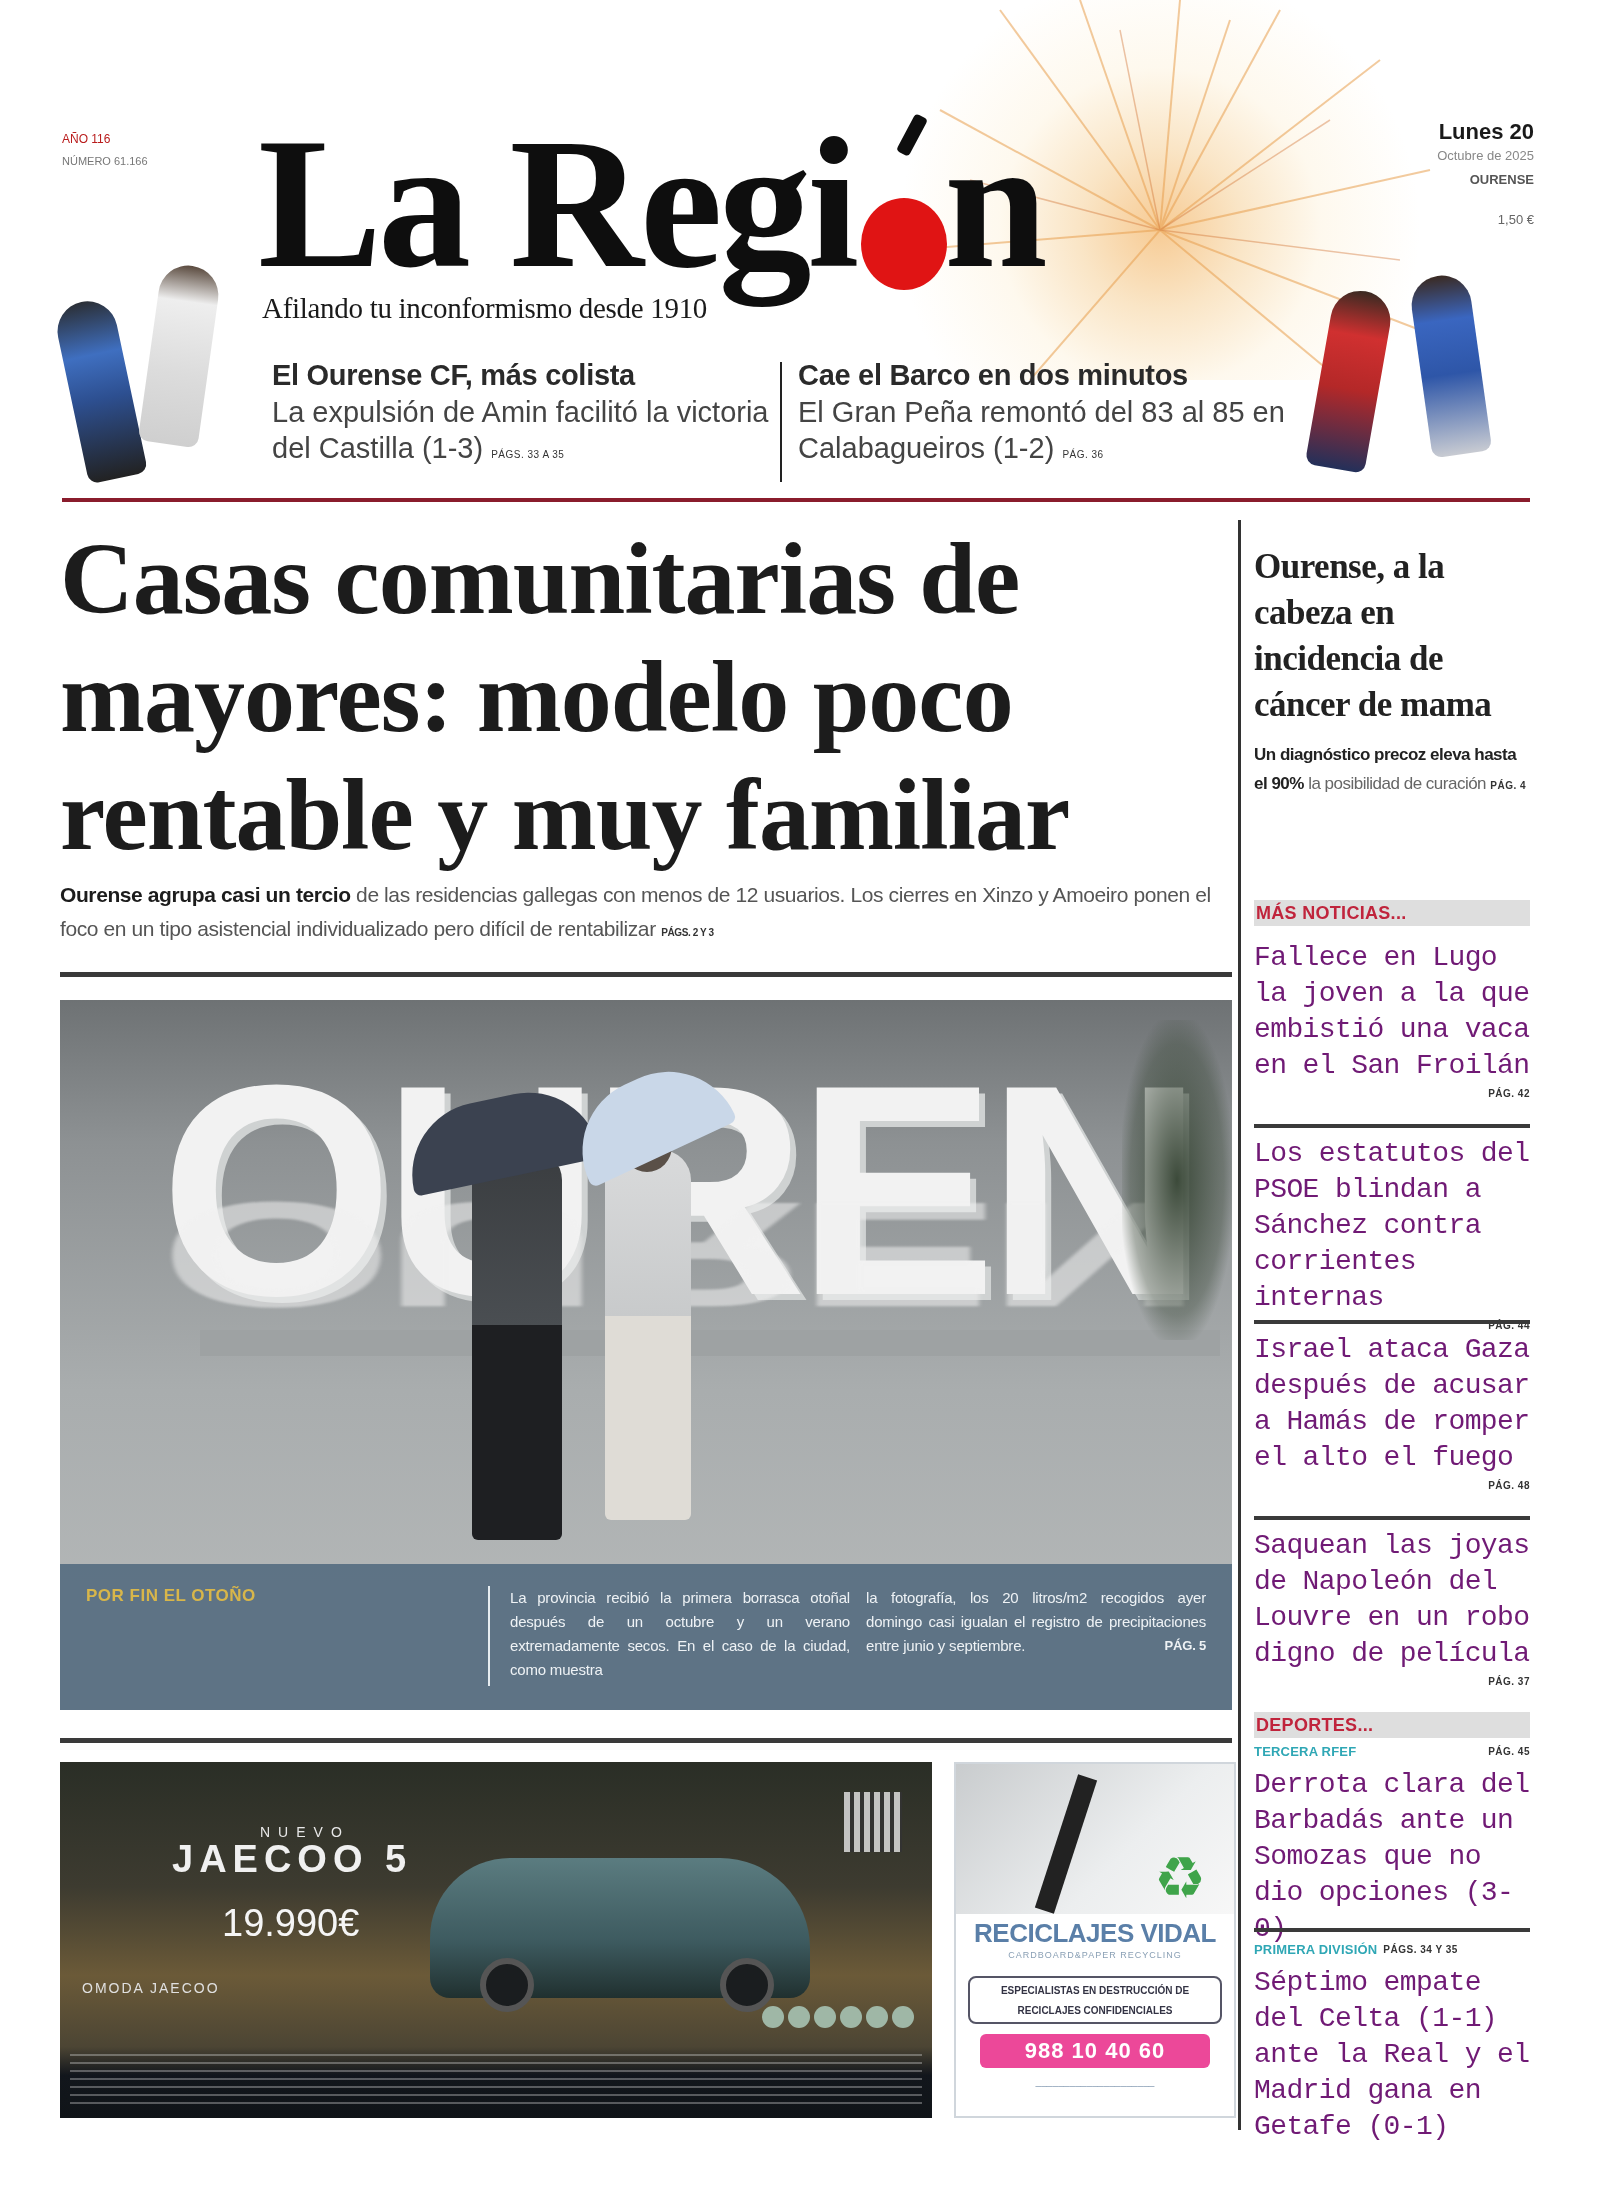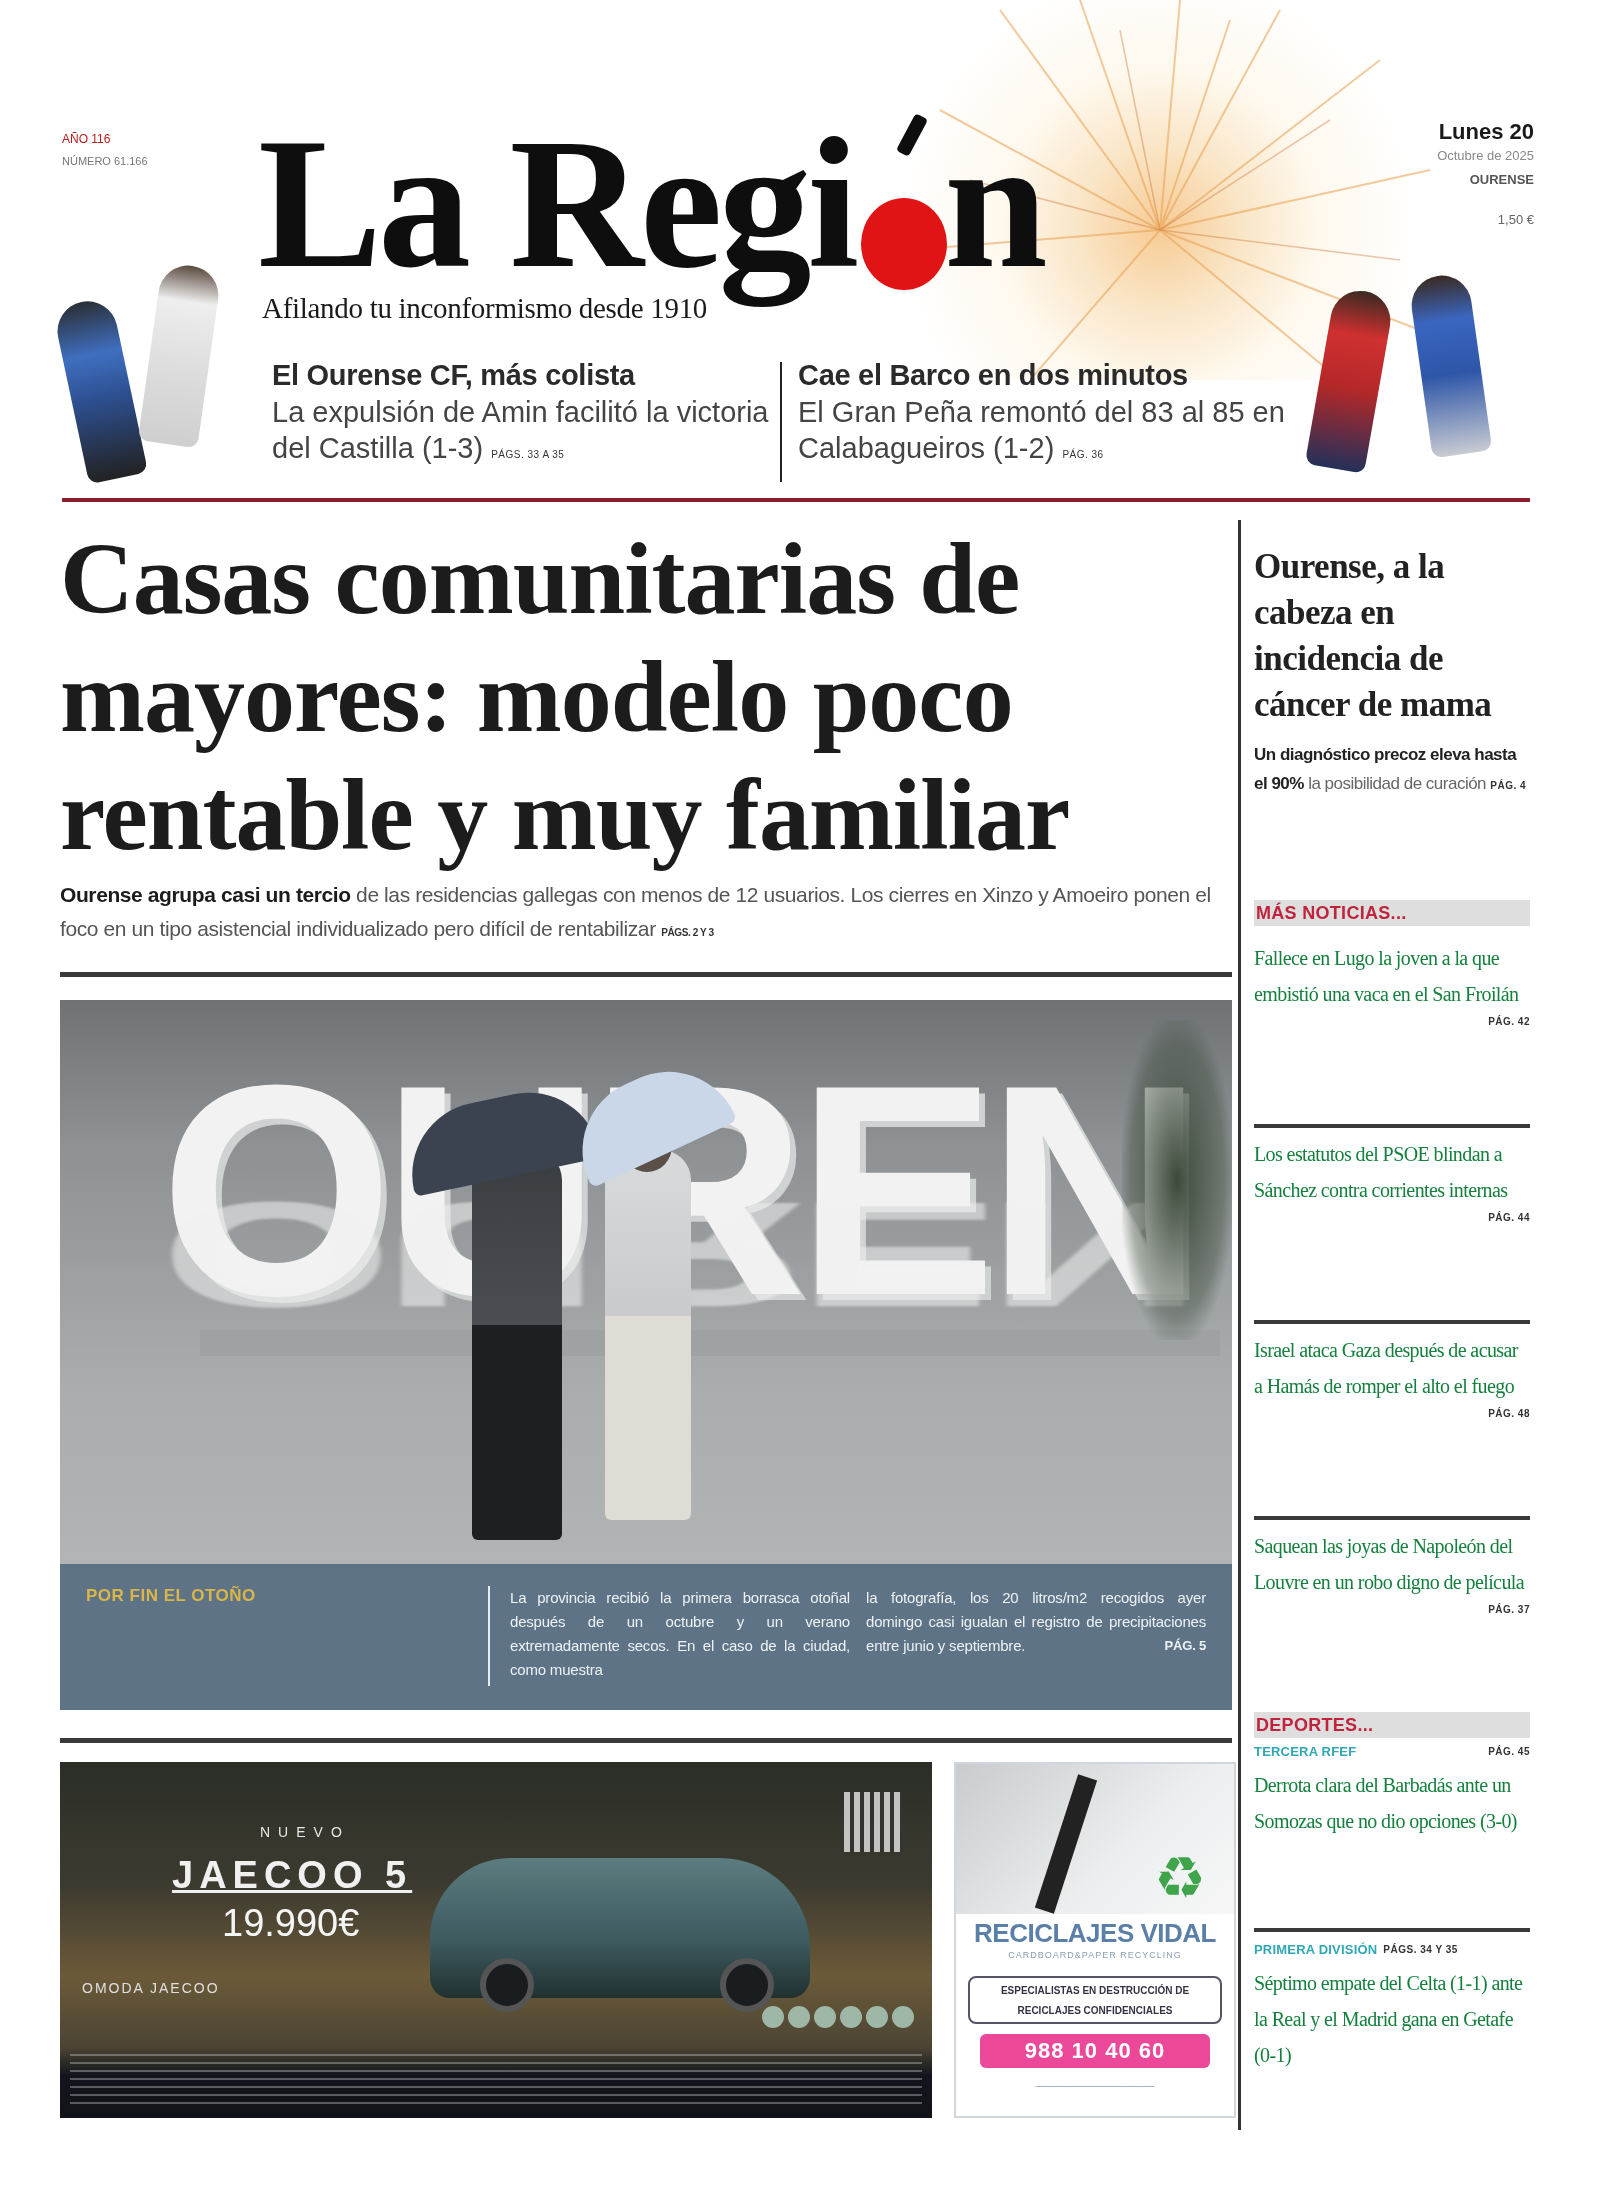--- a/index.html
+++ b/index.html
@@ -84,21 +84,21 @@
   .cap-kicker { position: absolute; left: 26px; top: 22px; font-size: 17px; font-weight: bold; color: #d8b64a; letter-spacing: 0.5px; }
   .cap-title { position: absolute; left: 26px; top: 50px; width: 420px; font-size: 25px; font-weight: bold; color: #ffffff; line-height: 31px; }
   .cap-divider { position: absolute; left: 428px; top: 22px; width: 2px; height: 100px; background: #e6ecf0; }
   .cap-text { position: absolute; top: 22px; width: 340px; font-size: 15px; line-height: 24px; color: #eef2f5; letter-spacing: -0.2px; text-align: justify; }
   .cap-text .pag { float: right; font-weight: bold; font-size: 13px; }
 
   
   .ad-car { left: 60px; top: 1762px; width: 872px; height: 356px; overflow: hidden;
     background: linear-gradient(180deg, #2a2e26 0%, #3d3b30 35%, #6b5a38 60%, #4c4534 80%, #12161c 88%, #101418 100%); }
   .ad-car .nuevo { position: absolute; left: 200px; top: 62px; font-size: 14px; letter-spacing: 8px; color: #e8e8e8; }
-  .ad-car .model { position: absolute; left: 112px; top: 92px; font-size: 38px; font-weight: bold; letter-spacing: 6px; color: #f0f0f0; text-decoration: underline; }
+  .ad-car .model { position: absolute; left: 112px; top: 76px; font-size: 38px; font-weight: bold; letter-spacing: 6px; color: #f0f0f0; }
   .ad-car .price { position: absolute; left: 162px; top: 140px; font-size: 38px; color: #f5f5f5; }
   .ad-car .car { position: absolute; left: 370px; top: 96px; width: 380px; height: 140px; background: linear-gradient(180deg,#5b7c80 0,#3d5a5f 60%,#20302f 100%); border-radius: 80px 90px 20px 20px; }
   .ad-car .wheel { position: absolute; width: 54px; height: 54px; border-radius: 50%; background: #1a1d1f; border: 6px solid #555; }
   .ad-car .qr { position: absolute; right: 30px; top: 30px; width: 58px; height: 60px;
     background: repeating-linear-gradient(90deg,#ddd 0 6px,#333 6px 10px), #ddd; opacity: 0.85; }
   .ad-car .dealer { position: absolute; left: 22px; top: 218px; font-size: 14px; color: #e0e0e0; letter-spacing: 2px; }
   .ad-car .legal { position: absolute; left: 10px; bottom: 10px; width: 852px; height: 54px;
     background: repeating-linear-gradient(180deg, rgba(220,220,220,0.35) 0 2px, rgba(0,0,0,0) 2px 8px); }
   .ad-car .badges { position: absolute; right: 18px; top: 244px; display: flex; gap: 4px; }
   .ad-car .badges span { width: 22px; height: 22px; border-radius: 50%; background: #9fb7a6; display: block; }
@@ -114,21 +114,21 @@
   .ad-recycle .mail { position: absolute; left: 0; top: 318px; width: 100%; text-align: center; font-size: 8px; color: #6a84a0; }
 
   
   .col-rule { left: 1238px; top: 520px; width: 3px; height: 1610px; background: #333; }
   .side { left: 1254px; width: 276px; }
   .side-hl { font-family: "Liberation Serif", serif; font-weight: bold; font-size: 35px; line-height: 46px; color: #222; letter-spacing: -0.5px; }
   .side-sub { font-size: 17px; line-height: 29px; color: #666; letter-spacing: -0.5px; }
   .side-sub b { color: #222; }
   .side-sub .pag, .pag-r { font-size: 10px; font-weight: bold; color: #333; letter-spacing: 0.5px; }
   .section-bar { height: 26px; background: #dedede; font-size: 18px; font-weight: bold; color: #c0243c; line-height: 26px; padding-left: 2px; letter-spacing: 0.3px; }
-  .news-hl { font-family: Liberation Serif, serif; font-size: 20px; line-height: 36px; color: #15803d; letter-spacing: -0.6px; }
+  .news-hl { font-family: Liberation Mono, monospace; font-size: 28px; line-height: 36px; color: #701a75; letter-spacing: -0.6px; }
   .pag-r { text-align: right; display: block; }
   .sep { height: 4px; background: #3a3a3a; }
   .kicker { font-size: 13px; font-weight: bold; color: #2fa7b5; letter-spacing: 0.2px; }
 </style>
 </head>
 <body>
 
 <div class="abs burst">
   <svg viewBox="0 0 560 380">
     <g stroke="#e8a050" stroke-width="2" opacity="0.55">

